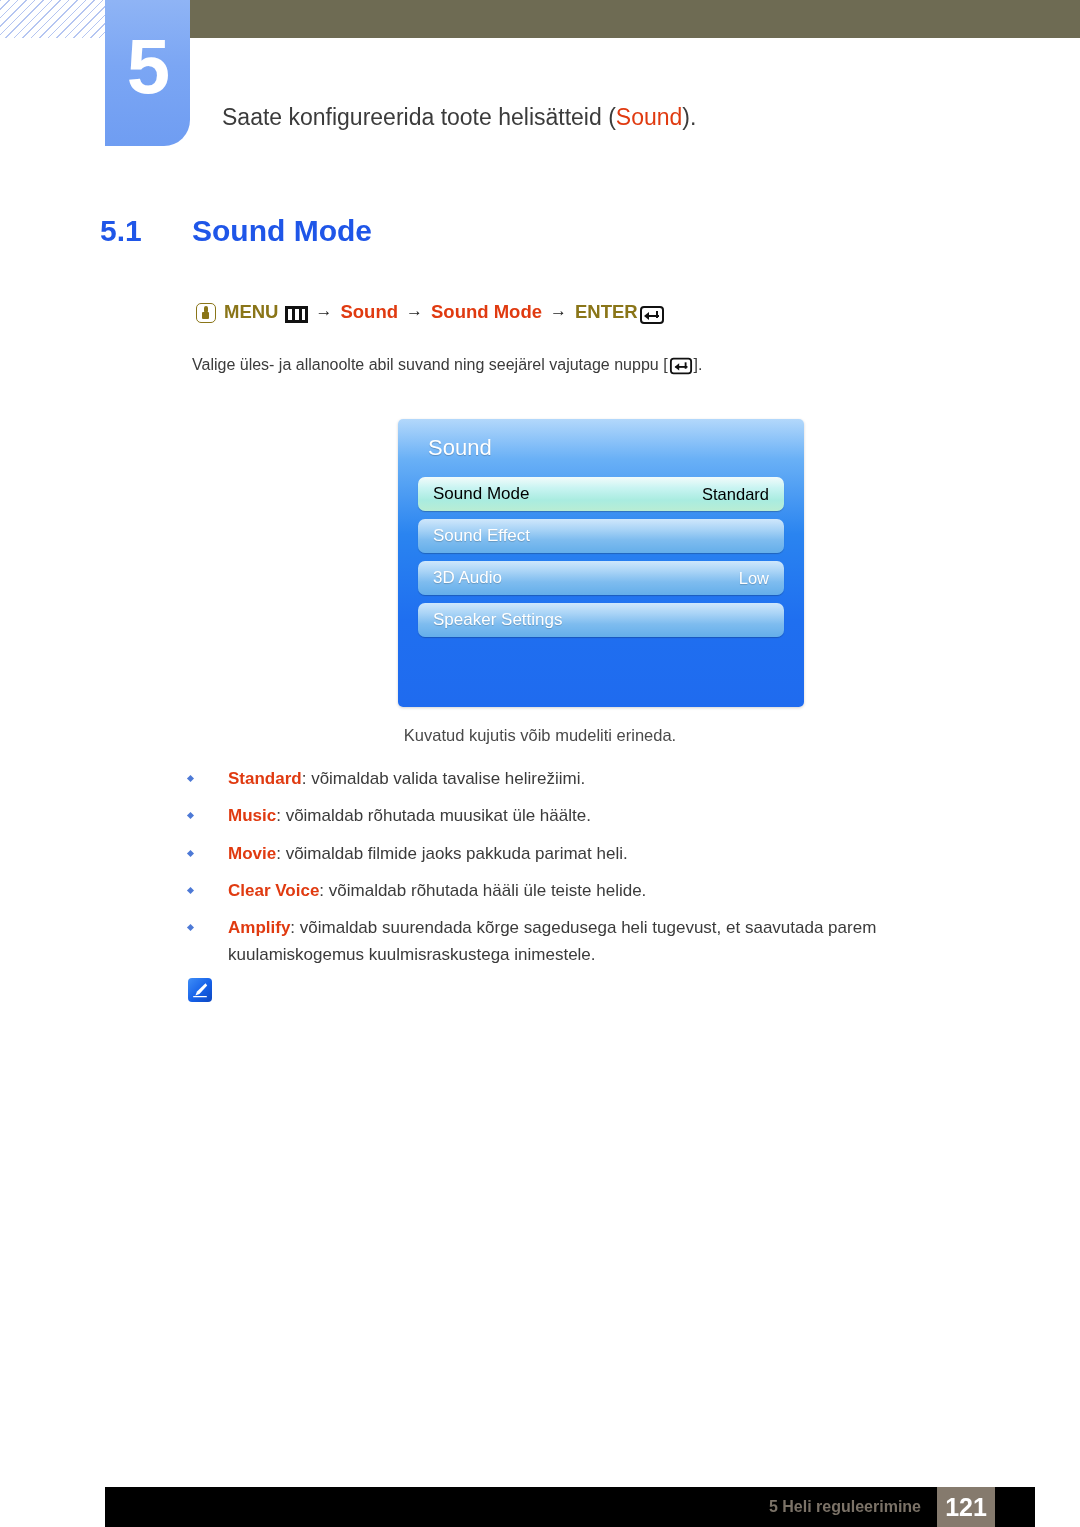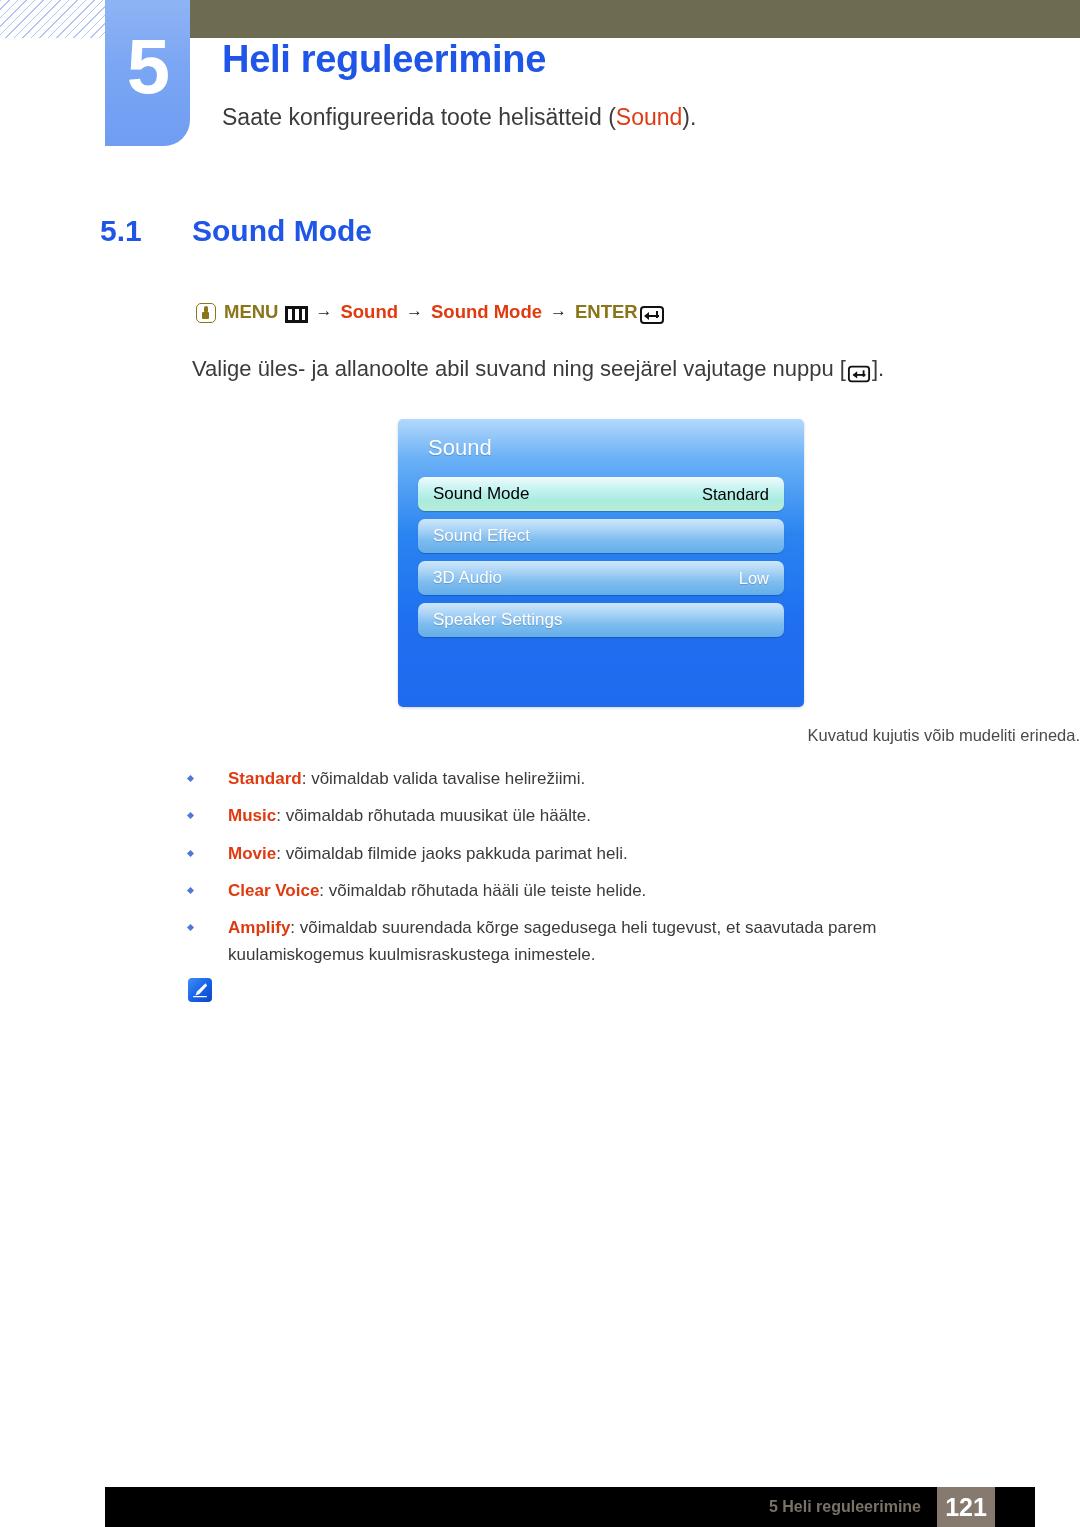--- a/index.html
+++ b/index.html
@@ -186,24 +186,24 @@
     border-top: 4.2px solid transparent;
     border-bottom: 4.2px solid transparent;
     border-right: 5px solid #111;
   }
 
   
   #instruction {
     position: absolute;
     top: 356px;
     left: 192px;
-    font-size: 22px;
+    font-size: 16px;
     color: #3b3b3b;
     display: flex;
-    align-items: flex-end;
+    align-items: center;
     white-space: nowrap;
   }
   #instruction .ico-enter { transform: scale(0.92); top: 1px; margin: 0 1px; }
 
   
   #osd-panel {
     position: absolute;
     top: 419px;
     left: 398px;
     width: 406px;
@@ -247,21 +247,21 @@
     font-weight: normal;
   }
   .osd-row .val { font-size: 16.5px; }
 
   
   #osd-caption {
     position: absolute;
     top: 726px;
     left: 0;
     width: 1080px;
-    text-align: right;
+    text-align: center;
     font-size: 16.5px;
     color: #4a4a4a;
   }
 
   
   #bullet-list {
     position: absolute;
     top: 766px;
     left: 185px;
     width: 760px;
@@ -342,21 +342,20 @@
     text-align: center;
   }
 </style>
 </head>
 <body>
 
 <div id="header-zone">
   <div class="hatch-strip"></div>
   <div class="olive-bar"></div>
   <div class="chapter-badge">5</div>
-  <div id="chapter-title">Heli reguleerimine</div>
   <div id="chapter-desc"><span>Saate konfigureerida toote helisätteid (</span><span class="kw-red-plain">Sound</span><span>).</span></div>
 </div>
 
 <div id="section-heading">
   <span class="sec-num">5.1</span><span>Sound Mode</span>
 </div>
 
 <div id="menu-path">
   <span class="ico-hand"></span>
   <span class="seg">MENU</span>

